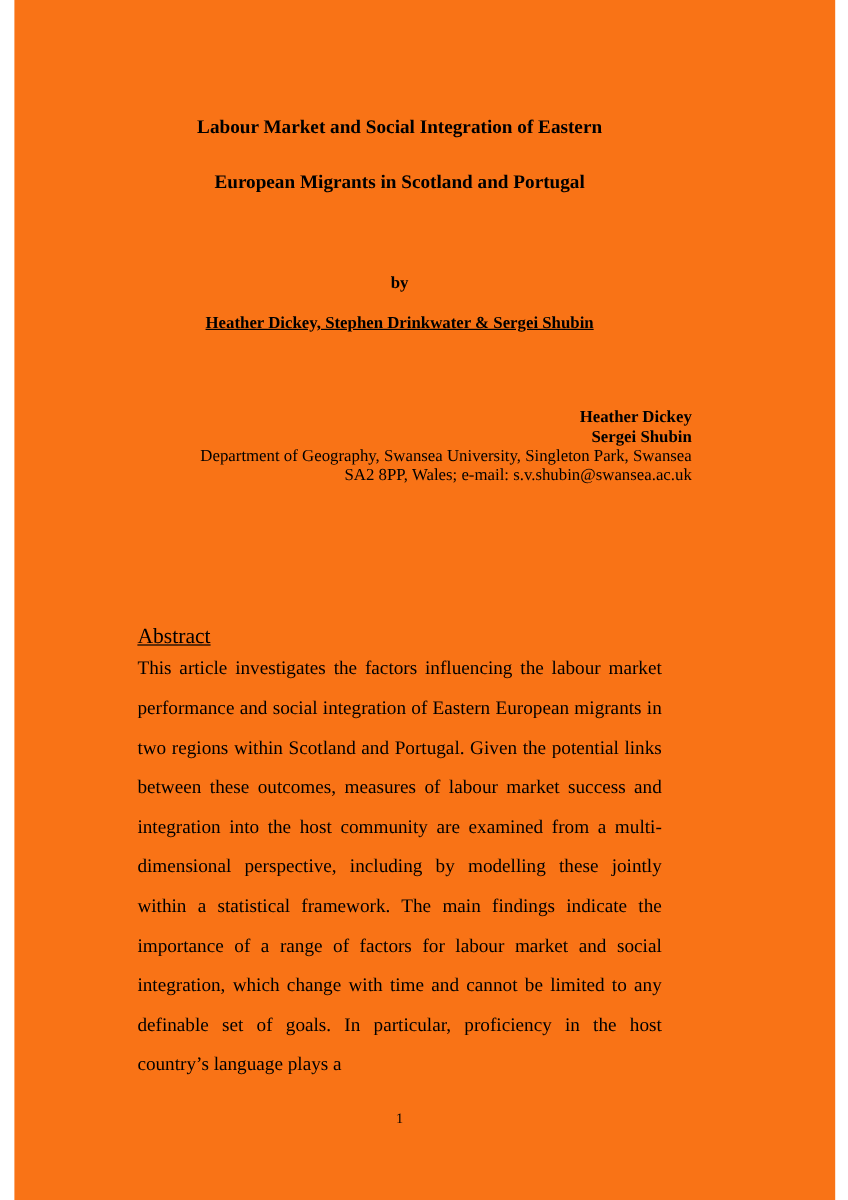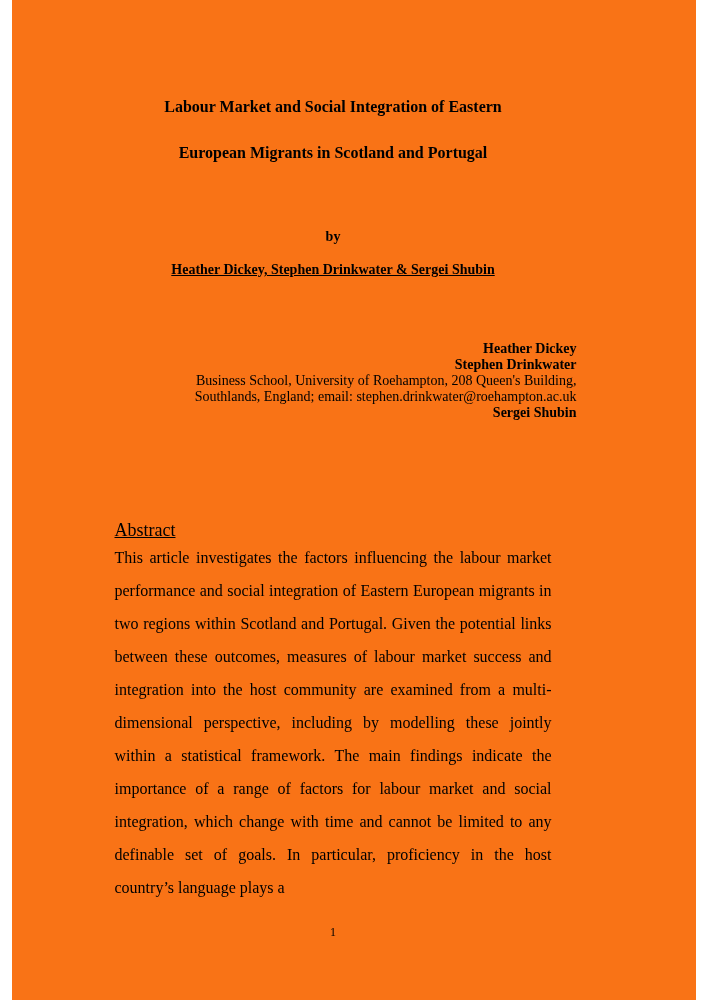--- a/index.html
+++ b/index.html
@@ -99,25 +99,22 @@
 
     <div class="byline">by</div>
 
     <div class="authors-line">Heather Dickey, Stephen Drinkwater &amp; Sergei Shubin</div>
 
     <div class="affiliations">
       <div>
         <span class="affil-name">Heather Dickey</span>
       </div>
       <div>
-        <span class="affil-name">Stephen Drinkwater</span>
-        <div>Business School, University of Roehampton, 208 Queen's Building, Southlands, England; email: stephen.drinkwater@roehampton.ac.uk</div>
-      </div>
-      <div>
         <span class="affil-name">Sergei Shubin</span>
+        <div>Department of Geography, Swansea University, Singleton Park, Swansea SA2 8PP, Wales; e-mail: s.v.shubin@swansea.ac.uk</div>
       </div>
     </div>
 
     <div class="abstract-heading">Abstract</div>
 
     <div class="abstract-body">This article investigates the factors influencing the labour market performance and social integration of Eastern European migrants in two regions within Scotland and Portugal. Given the potential links between these outcomes, measures of labour market success and integration into the host community are examined from a multi-dimensional perspective, including by modelling these jointly within a statistical framework. The main findings indicate the importance of a range of factors for labour market and social integration, which change with time and cannot be limited to any definable set of goals. In particular, proficiency in the host country’s language plays a</div>
 
     <div class="page-number">1</div>
 
   </div>

